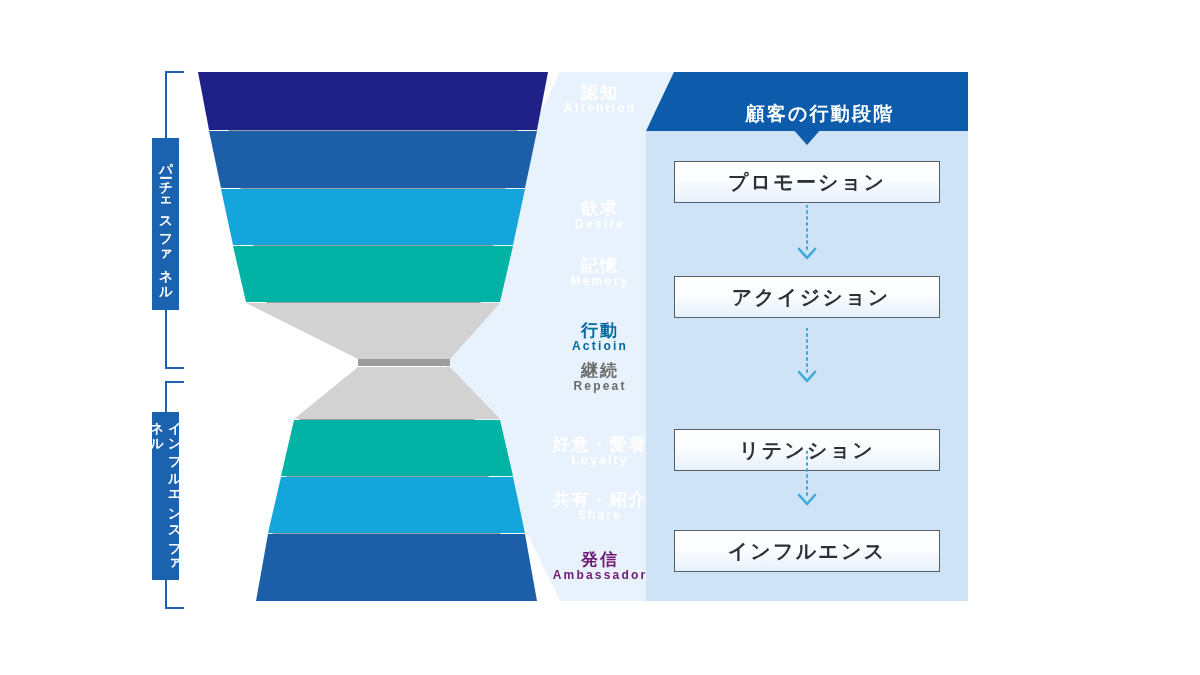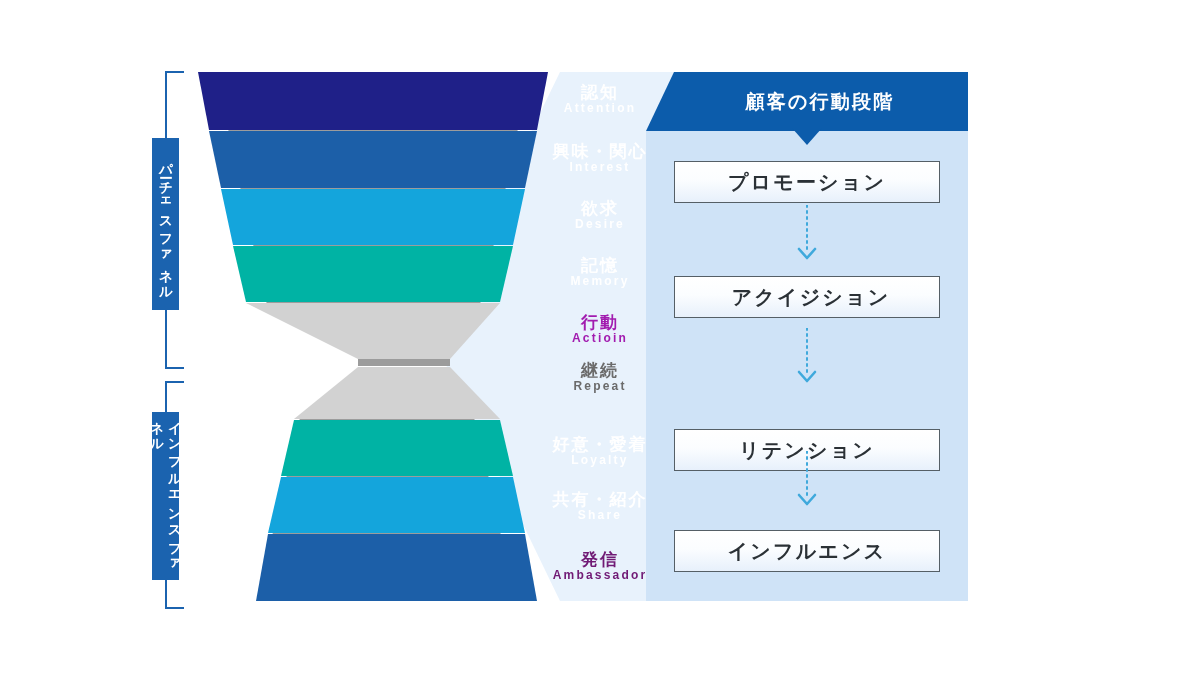--- a/index.html
+++ b/index.html
@@ -46,21 +46,21 @@
 
   
   #right-panel{
     position:absolute;left:646px;top:131px;width:322px;height:470px;
     background:#CFE3F7;
   }
   #panel-header{
     position:absolute;left:646px;top:72px;width:322px;height:59px;
   }
   #panel-header-text{
-    position:absolute;left:646px;top:72px;width:322px;height:59px;
+    position:absolute;left:646px;top:84px;width:322px;height:59px;
     display:flex;align-items:center;justify-content:center;
     color:#ffffff;font-weight:bold;font-size:19px;letter-spacing:2.2px;
     padding-left:26px;box-sizing:border-box;
   }
   .stage-box{
     position:absolute;left:674px;width:266px;height:42px;
     border:1.6px solid #555F66;
     background:linear-gradient(180deg,#ffffff 0%,#fbfdff 45%,#e7f0fb 100%);
     box-sizing:border-box;
     display:flex;align-items:center;justify-content:center;
@@ -120,33 +120,29 @@
 
     <polygon fill="#14A5DC" points="281,477 513,477 525,533 268,533"></polygon>
 
     <polygon fill="#1C5FA8" points="268,534 525,534 537,601 256,601"></polygon>
   </svg>
 
   <div class="band-text" style="top:84px;color:#ffffff;">
     <span class="band-jp">認知</span>
     <span class="band-en">Attention</span>
   </div>
-  <div class="band-text" style="top:143px;color:#ffffff;">
-    <span class="band-jp">興味・関心</span>
-    <span class="band-en">Interest</span>
-  </div>
   <div class="band-text" style="top:200px;color:#ffffff;">
     <span class="band-jp">欲求</span>
     <span class="band-en">Desire</span>
   </div>
   <div class="band-text" style="top:257px;color:#ffffff;">
     <span class="band-jp">記憶</span>
     <span class="band-en">Memory</span>
   </div>
-  <div class="band-text" style="top:314px;color:#a21caf;">
+  <div class="band-text" style="top:322px;color:#0369a1;">
     <span class="band-jp">行動</span>
     <span class="band-en">Actioin</span>
   </div>
   <div class="band-text" style="top:362px;color:#6b6b6b;">
     <span class="band-jp">継続</span>
     <span class="band-en">Repeat</span>
   </div>
   <div class="band-text" style="top:436px;color:#ffffff;">
     <span class="band-jp">好意・愛着</span>
     <span class="band-en">Loyalty</span>

